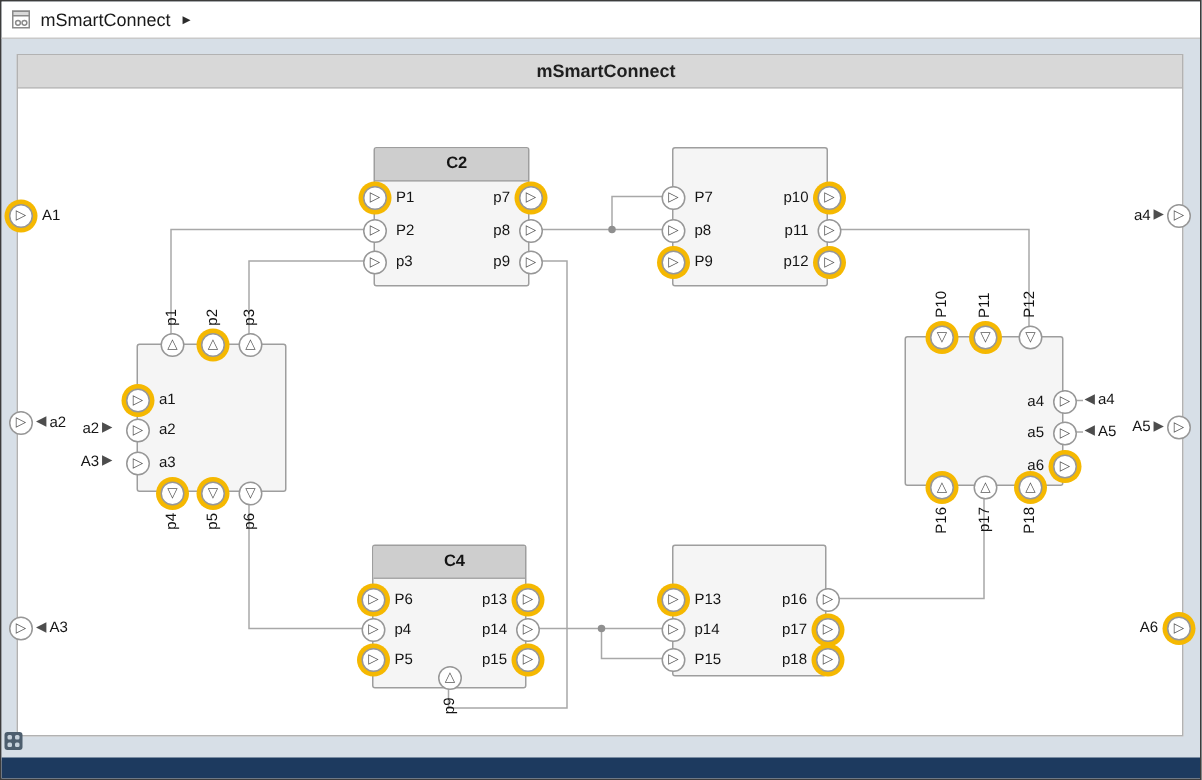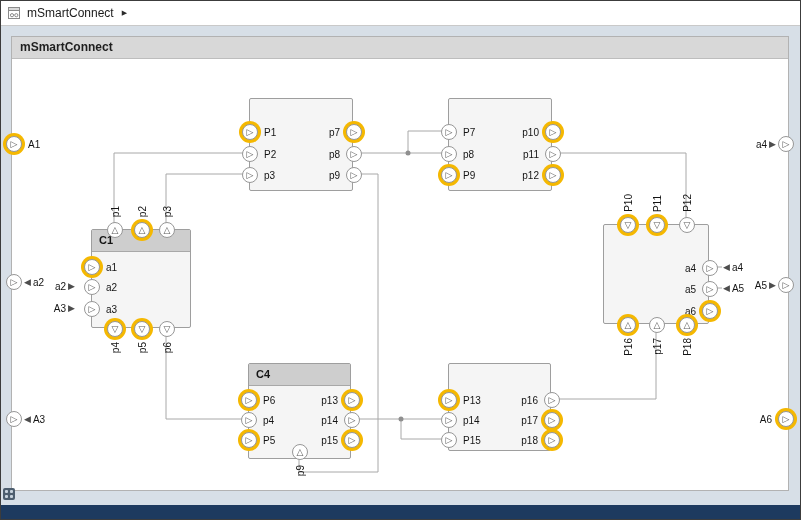--- a/index.html
+++ b/index.html
@@ -1,18 +1,18 @@
 <!DOCTYPE html>
 <html><head>
 <meta charset="utf-8">
 <style>
   * { margin:0; padding:0; box-sizing:border-box; }
   body { font-family:"Liberation Sans", sans-serif; background:#888; }
   .window { position:relative; width:801px; height:520px; background:#d7dfe7;
-            border:1px solid #3c3c3c; overflow:hidden; }
+            border:1px solid #3c3c3c; overflow:hidden;text-align:center; }
 
   
   .breadcrumb { position:absolute; left:0; top:0; width:100%; height:25px;
                 background:#ffffff; border-bottom:1px solid #c9c9c9;
                 display:flex; align-items:center; padding-left:6px; gap:6px; z-index:6; }
   .crumb-title { font-size:12px; color:#1a1a1a; }
   .crumb-arrow { font-size:7px; color:#2b2b2b; margin-left:2px; }
 
   
   .canvas { position:absolute; left:0; top:25px; width:100%; height:481px; background:#d7dfe7; }
@@ -104,20 +104,21 @@
     <path d="M350,418 H447"></path>
     <path d="M400,418 V438 H447"></path>
     <path d="M550,398 H655 V323"></path>
     <path d="M708,266 H721"></path>
     <path d="M708,287 H721"></path>
     <circle cx="407" cy="152" r="2.5" fill="#8f8f8f"></circle>
     <circle cx="400" cy="418" r="2.5" fill="#8f8f8f"></circle>
   </svg>
 
   <div class="block" style="left:248px;top:97px;width:104px;height:93px">
+    <div class="bheader">C2</div>
     <div class="port unconnected" style="left:0;top:33px">
       <span class="pcirc">
           <span class="tri">▷</span>
         </span>
       <span class="plabel lbl-r">P1</span>
     </div>
     <div class="port" style="left:0;top:55px">
       <span class="pcirc">
           <span class="tri">▷</span>
         </span>
@@ -182,21 +183,20 @@
     </div>
     <div class="port unconnected" style="left:104px;top:76px">
       <span class="pcirc">
           <span class="tri">▷</span>
         </span>
       <span class="plabel lbl-l">p12</span>
     </div>
   </div>
 
   <div class="block" style="left:90px;top:228px;width:100px;height:99px">
-    <div class="bheader">C1</div>
     <div class="port" style="left:23px;top:0">
       <span class="pcirc">
           <span class="tri">△</span>
         </span>
       <span class="plabel lbl-t">p1</span>
     </div>
     <div class="port unconnected" style="left:50px;top:0">
       <span class="pcirc">
           <span class="tri">△</span>
         </span>

